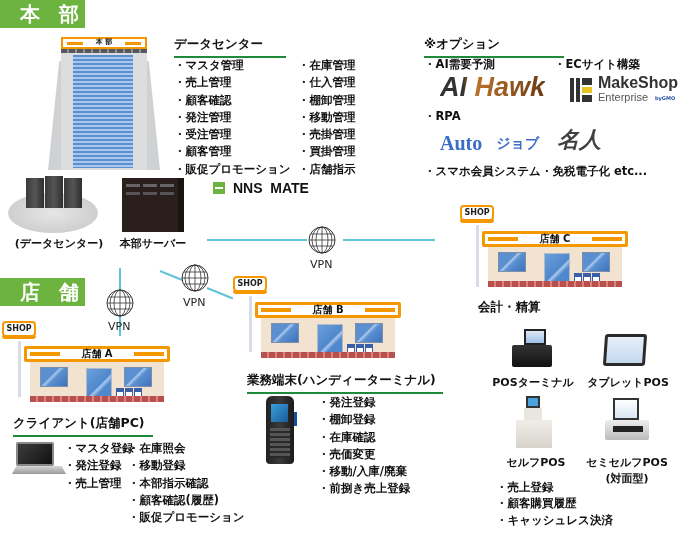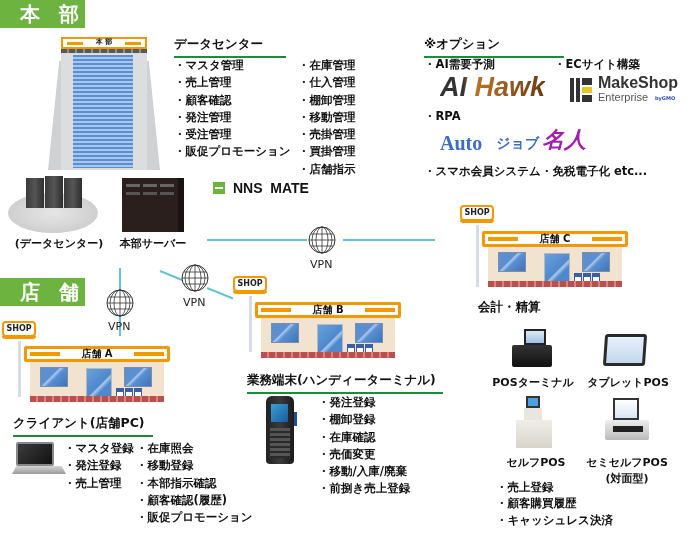--- a/index.html
+++ b/index.html
@@ -48,20 +48,21 @@
   </div>
 </div>
 
 <div class="heading" style="left:174px;top:36px;width:112px;">データセンター</div>
 <ul class="list" style="left:174px;top:57px;">
   <li>マスタ管理</li>
   <li>売上管理</li>
   <li>顧客確認</li>
   <li>発注管理</li>
   <li>受注管理</li>
+  <li>顧客管理</li>
   <li>販促プロモーション</li>
 </ul>
 <ul class="list" style="left:298px;top:57px;">
   <li>在庫管理</li>
   <li>仕入管理</li>
   <li>棚卸管理</li>
   <li>移動管理</li>
   <li>売掛管理</li>
   <li>買掛管理</li>
   <li>店舗指示</li>
@@ -111,21 +112,21 @@
   <div class="abs" style="left:28px;top:-2px;font-size:16px;font-weight:bold;color:#333;font-family:'Liberation Sans',sans-serif;">MakeShop</div>
   <div class="abs" style="left:28px;top:15px;font-size:11px;color:#555;font-family:'Liberation Sans',sans-serif;">Enterprise</div>
   <div class="abs" style="left:85px;top:19px;font-size:5px;color:#2a4da3;font-weight:bold;">byGMO</div>
 </div>
 
 <div class="abs" style="left:424px;top:109px;font-size:11.5px;font-weight:bold;">・<span>RPA</span></div>
 
 <div class="abs" style="left:440px;top:125px;height:30px;white-space:nowrap;display:flex;align-items:flex-end;">
   <span style="font-size:20px;font-weight:bold;color:#3b6cc7;font-family:'Liberation Serif',serif;">Auto</span>
   <span style="font-size:14px;font-weight:bold;color:#3b6cc7;margin-left:14px;margin-bottom:2px;">ジョブ</span>
-  <span style="font-size:22px;font-weight:bold;color:#a21caf;font-style:italic;margin-left:3px;font-family:'DejaVu Serif',serif;">名人</span>
+  <span style="font-size:22px;font-weight:bold;color:#404040;font-style:italic;margin-left:18px;font-family:'DejaVu Serif',serif;">名人</span>
 </div>
 
 <div class="abs" style="left:424px;top:164px;font-size:11.5px;font-weight:bold;white-space:nowrap;">・<span>スマホ会員システム・免税電子化 etc...</span></div>
 
 <div class="line" style="left:207px;top:239px;width:100px;height:2px;"></div>
 <div class="line" style="left:343px;top:239px;width:92px;height:2px;"></div>
 <div class="line" style="left:119px;top:268px;width:2px;height:22px;"></div>
 <div class="line" style="left:119px;top:316px;width:2px;height:20px;"></div>
 <div class="line" style="left:160px;top:270px;width:34px;height:2px;transform:rotate(22deg);transform-origin:left center;"></div>
 <div class="line" style="left:207px;top:287px;width:28px;height:2px;transform:rotate(22deg);transform-origin:left center;"></div>
@@ -186,21 +187,21 @@
 <div class="heading" style="left:13px;top:415px;width:140px;">クライアント(店舗PC)</div>
 <div class="abs" style="left:14px;top:442px;width:50px;height:34px;">
   <div class="abs" style="left:2px;top:0;width:38px;height:24px;background:linear-gradient(135deg,#3c3c3c,#111);border:2px solid #888;border-radius:2px;"></div>
   <div class="abs" style="left:-2px;top:24px;width:54px;height:8px;background:linear-gradient(180deg,#d5d5d5,#9a9a9a);clip-path:polygon(8% 0,92% 0,100% 100%,0 100%);"></div>
 </div>
 <ul class="list" style="left:64px;top:440px;">
   <li>マスタ登録</li>
   <li>発注登録</li>
   <li>売上管理</li>
 </ul>
-<ul class="list" style="left:136px;top:440px;">
+<ul class="list" style="left:128px;top:440px;">
   <li>在庫照会</li>
   <li>移動登録</li>
   <li>本部指示確認</li>
   <li>顧客確認(履歴)</li>
   <li>販促プロモーション</li>
 </ul>
 
 <div class="shop-sign" style="left:233px;top:276px;">SHOP</div>
 <div class="pole" style="left:249px;top:296px;height:56px;"></div>
 <div class="store" style="left:255px;top:302px;">

